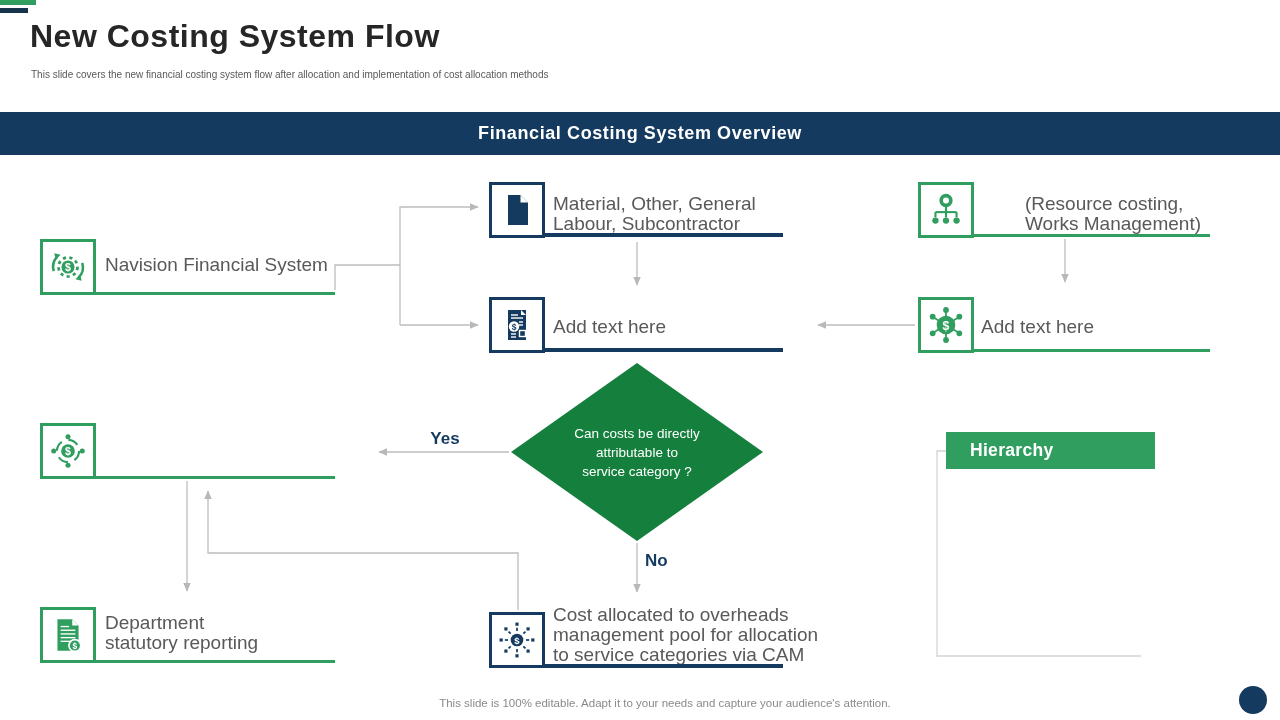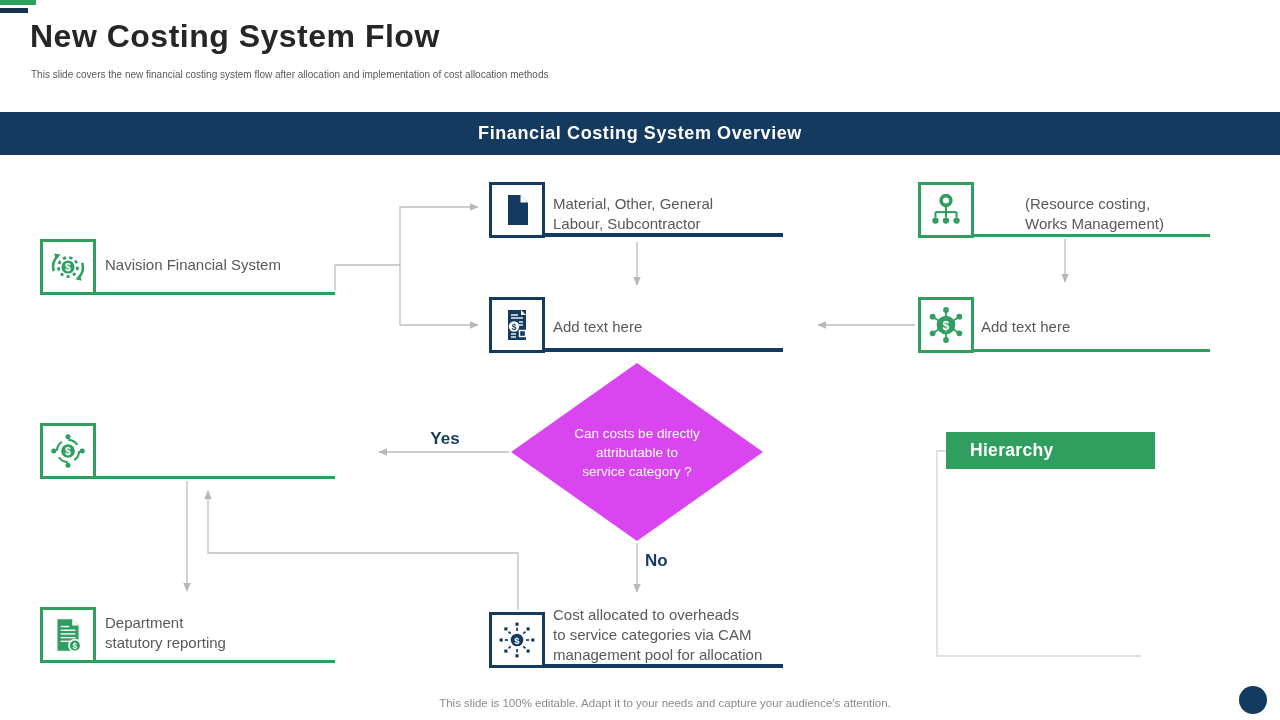--- a/index.html
+++ b/index.html
@@ -16,24 +16,24 @@
   .banner span{color:#ffffff;font-size:18px;font-weight:bold;letter-spacing:.6px;}
 
   
   .icon-box{position:absolute;width:56px;height:56px;background:#fff;box-sizing:border-box;
             display:flex;align-items:center;justify-content:center;}
   .b-green{border:3px solid #2f9e5f;}
   .b-navy{border:3px solid #143a5f;}
   .rule{position:absolute;height:3px;}
   .rule.green{background:#2f9e5f;}
   .rule.navy{background:#143a5f;height:4px;}
-  .lbl{position:absolute;font-size:15px;color:#595959;line-height:20px;white-space:nowrap;}
-
-  
-  .diamond{position:absolute;left:511px;top:363px;width:252px;height:178px;background:#d946ef;
+  .lbl{position:absolute;font-size:19px;color:#595959;line-height:20px;white-space:nowrap;}
+
+  
+  .diamond{position:absolute;left:511px;top:363px;width:252px;height:178px;background:#15803d;
            clip-path:polygon(50% 0,100% 50%,50% 100%,0 50%);
            display:flex;flex-direction:column;align-items:center;justify-content:center;}
   .diamond div{color:#ffffff;font-size:13.5px;line-height:19px;text-align:center;}
   .yesno{position:absolute;font-size:17px;font-weight:bold;color:#143a5f;}
 
   
   .h-header{position:absolute;left:946px;top:432px;width:209px;height:37px;background:#2f9e5f;
             display:flex;align-items:center;padding-left:24px;box-sizing:border-box;}
   .h-header span{color:#fff;font-size:17.5px;font-weight:bold;letter-spacing:.3px;}
   .h-list{position:absolute;left:928px;top:482px;}
@@ -183,22 +183,22 @@
           <rect x="31.5" y="16.5" width="3" height="3"></rect>
         <rect x="6" y="6" width="3" height="3"></rect>
           <rect x="27" y="6" width="3" height="3"></rect>
         <rect x="6" y="27" width="3" height="3"></rect>
           <rect x="27" y="27" width="3" height="3"></rect>
       </g>
     </svg>
   </div>
   <div class="lbl" style="left:553px;top:605px;">
     <div>Cost allocated to overheads</div>
+    <div>management pool for allocation</div>
     <div>to service categories via CAM</div>
-    <div>management pool for allocation</div>
   </div>
   <div class="rule navy" style="left:545px;top:664px;width:238px;"></div>
 
   <div class="icon-box b-green" style="left:918px;top:182px;">
     <svg width="38" height="38" viewBox="0 0 36 36">
       <circle cx="18" cy="9" r="4.6" fill="none" stroke="#2f9e5f" stroke-width="3.4"></circle>
       <g stroke="#2f9e5f" stroke-width="2">
         <line x1="18" y1="13.6" x2="18" y2="20"></line>
         <line x1="8" y1="20" x2="28" y2="20"></line>
         <line x1="8" y1="20" x2="8" y2="25"></line>

